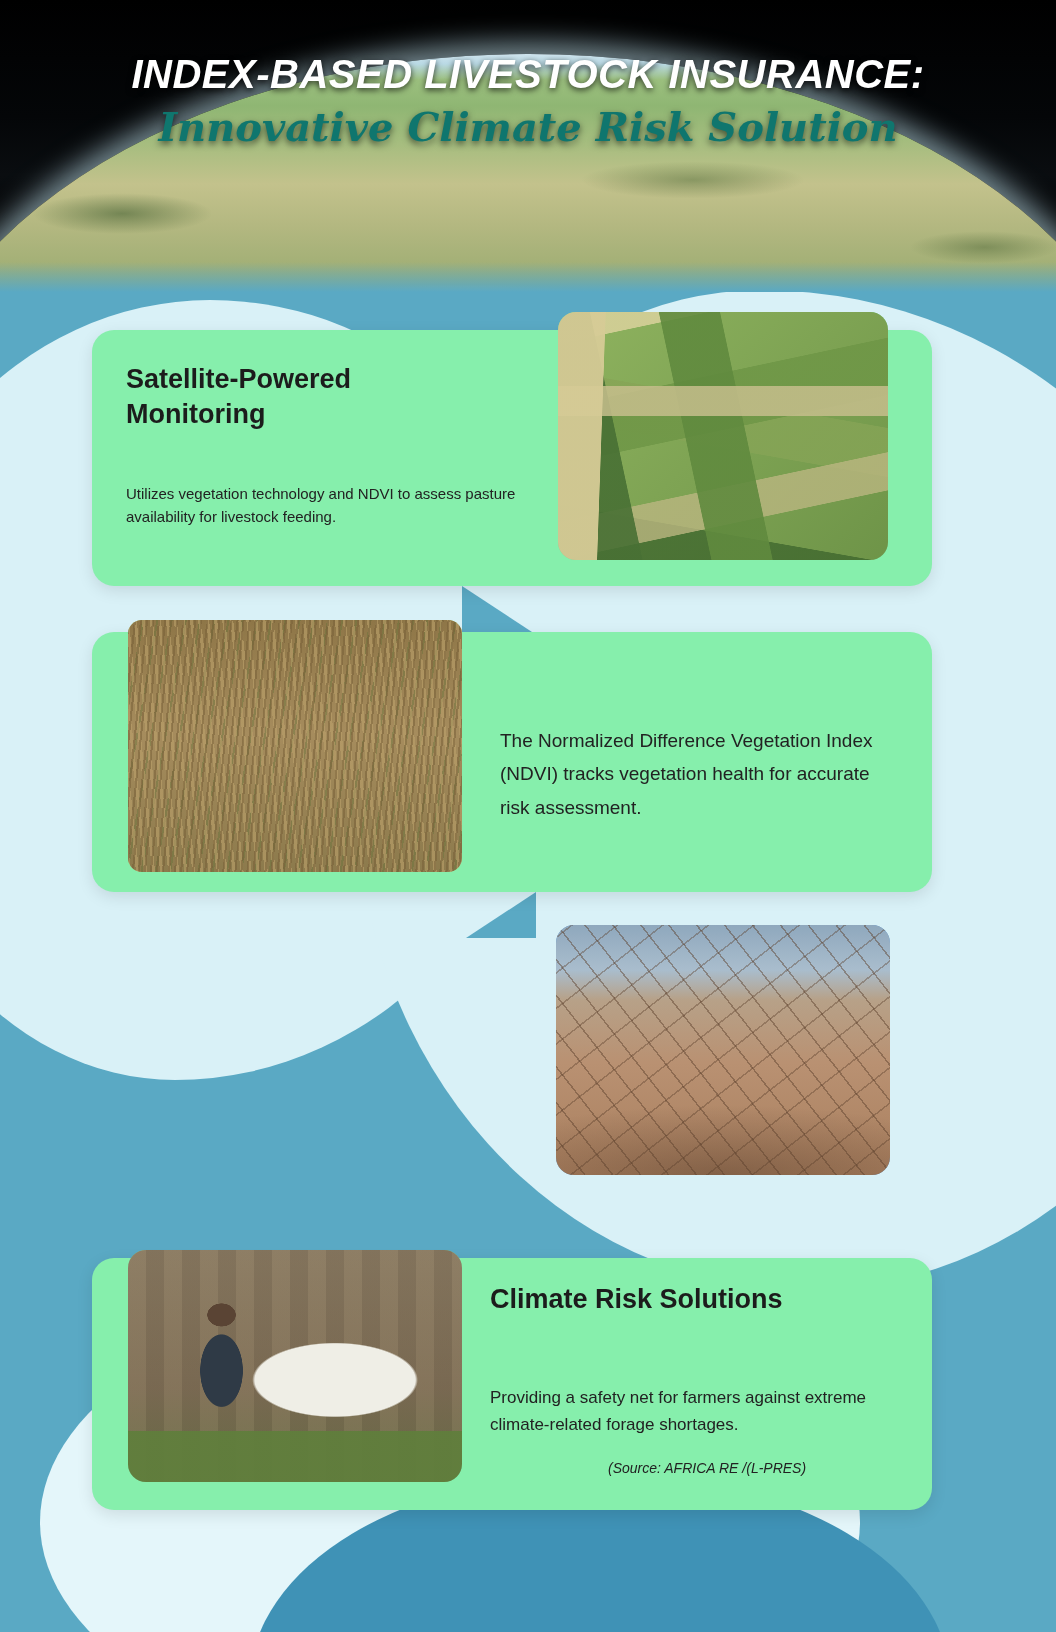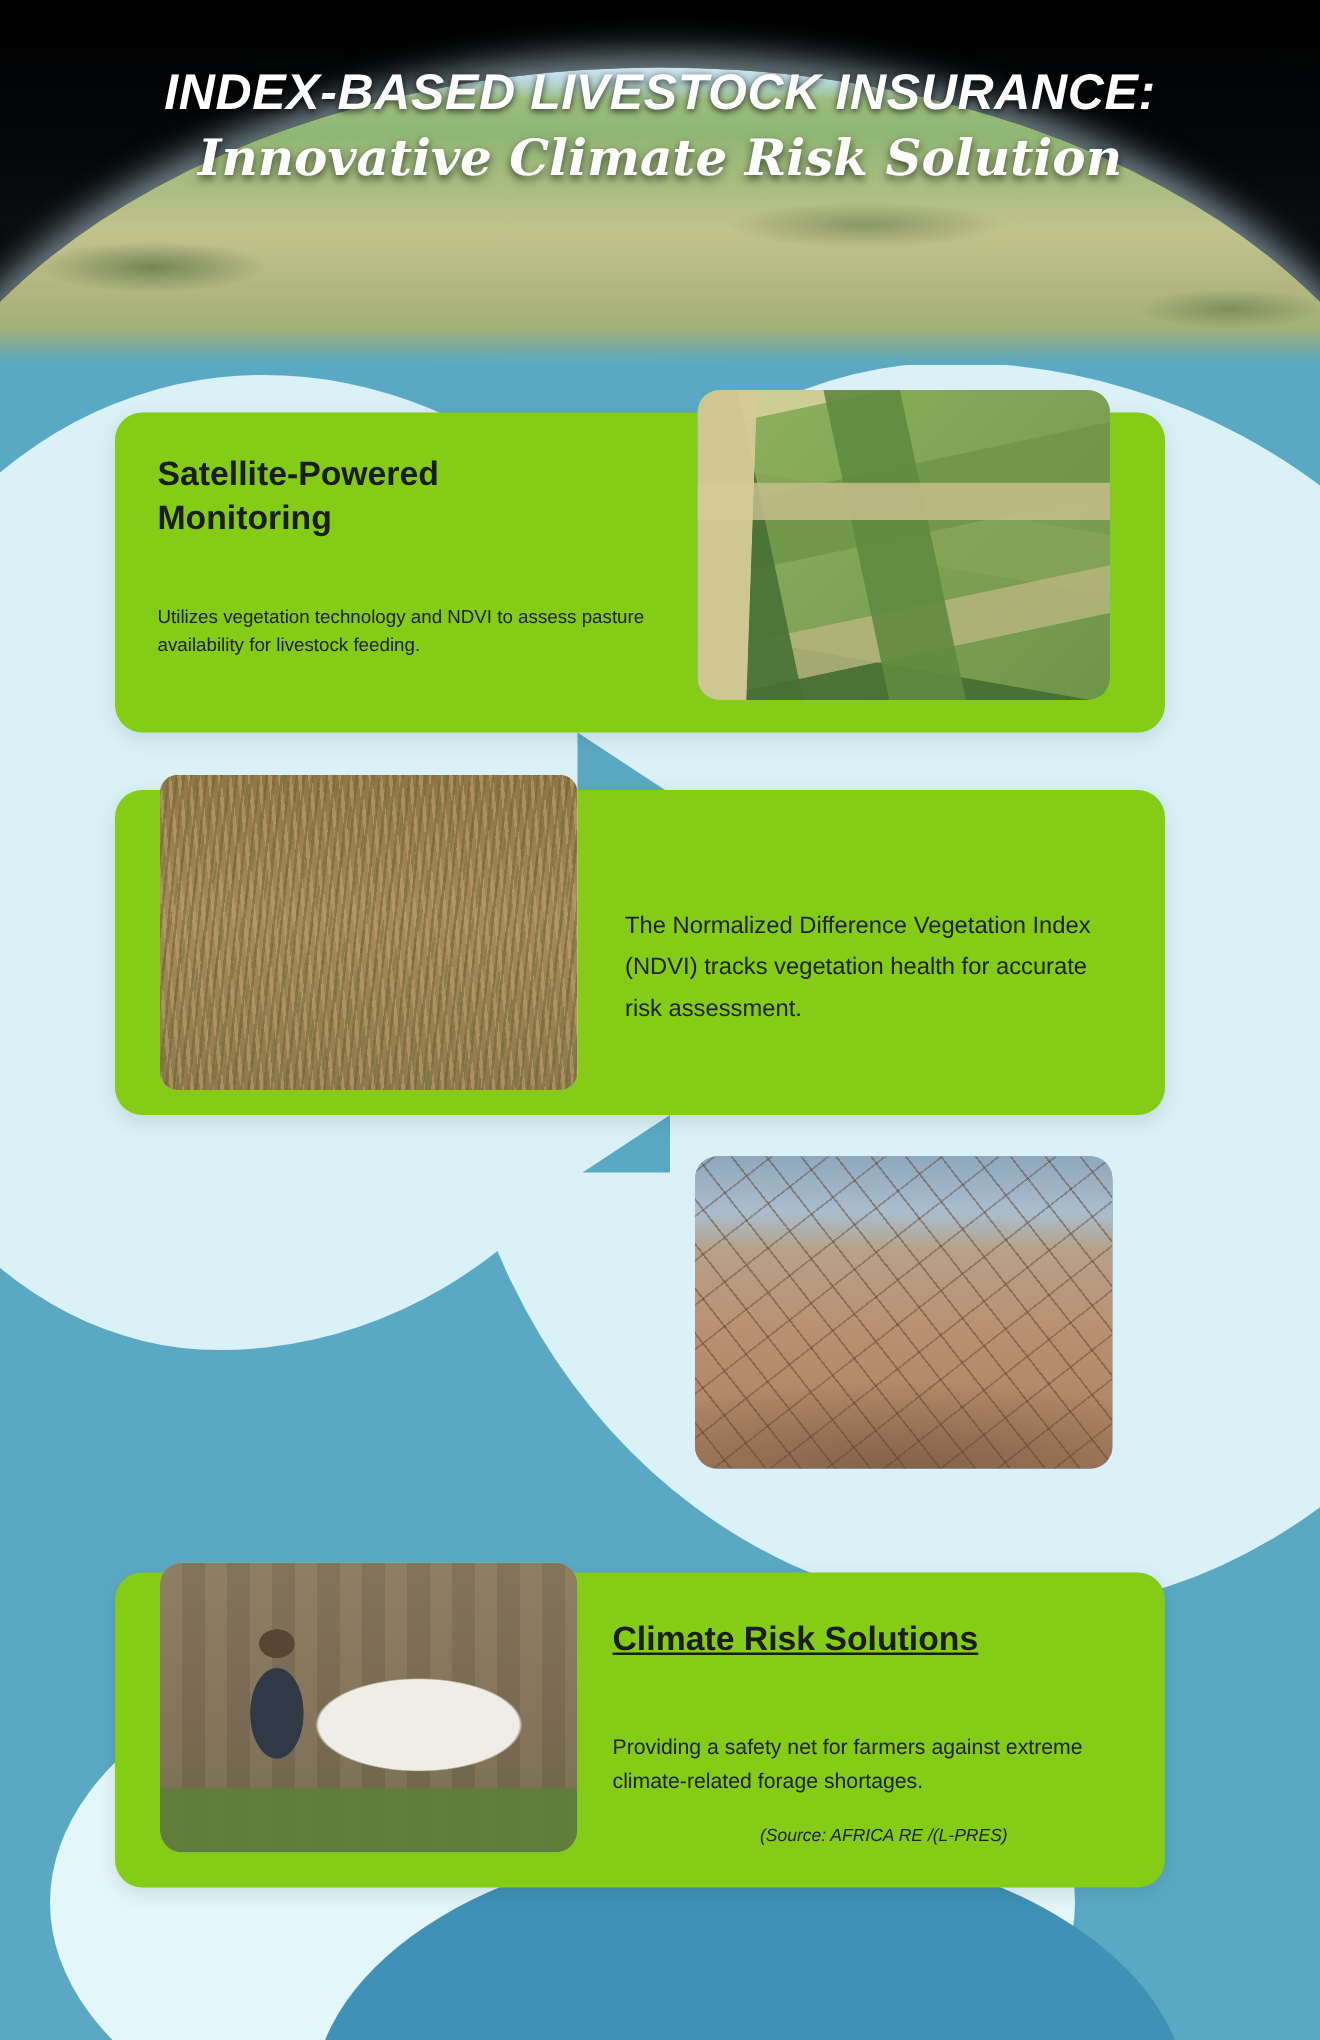--- a/index.html
+++ b/index.html
@@ -108,28 +108,28 @@
     color: #ffffff;
     text-shadow: 0 2px 6px rgba(0,0,0,0.75);
     font-style: italic;
   }
   .title-line2 {
     margin-top: 6px;
     font-family: "DejaVu Serif", serif;
     font-style: italic;
     font-weight: bold;
     font-size: 40px;
-    color: #ffffff;
+    color: #0f766e;
     text-shadow: 0 3px 7px rgba(0,0,0,0.6);
   }
 
   
   .card {
     position: absolute;
-    background: #84cc16;
+    background: #86efac;
     border-radius: 22px;
     box-shadow: 0 5px 16px rgba(0,0,0,0.10);
   }
   .card-1 { left: 92px; top: 330px; width: 840px; height: 256px; }
   .card-2 { left: 92px; top: 632px; width: 840px; height: 260px; }
   .card-3 { left: 92px; top: 942px; width: 840px; height: 258px; }
   .card-4 { left: 92px; top: 1258px; width: 840px; height: 252px; }
 
   .card-title {
     position: absolute;
@@ -147,21 +147,21 @@
   .card-body.lg { font-size: 19px; line-height: 1.75; }
   .card-body.md { font-size: 17px; line-height: 1.6; }
 
   
   .t1 { left: 34px; top: 32px; width: 360px; }
   .b1 { left: 34px; top: 152px; width: 390px; }
   .t2 { left: 408px; top: 32px; width: 420px; }
   .b2 { left: 408px; top: 92px; width: 400px; }
   .t3 { left: 34px; top: 32px; width: 360px; }
   .b3 { left: 34px; top: 144px; width: 400px; }
-  .t4 { left: 398px; top: 36px; width: 430px; text-decoration: underline; }
+  .t4 { left: 398px; top: 24px; width: 430px; }
   .b4 { left: 398px; top: 80px; width: 420px; margin-top: 46px; }
   .source {
     position: absolute;
     left: 516px; top: 202px;
     font-size: 14px;
     font-style: italic;
     color: #222;
   }
 
   

